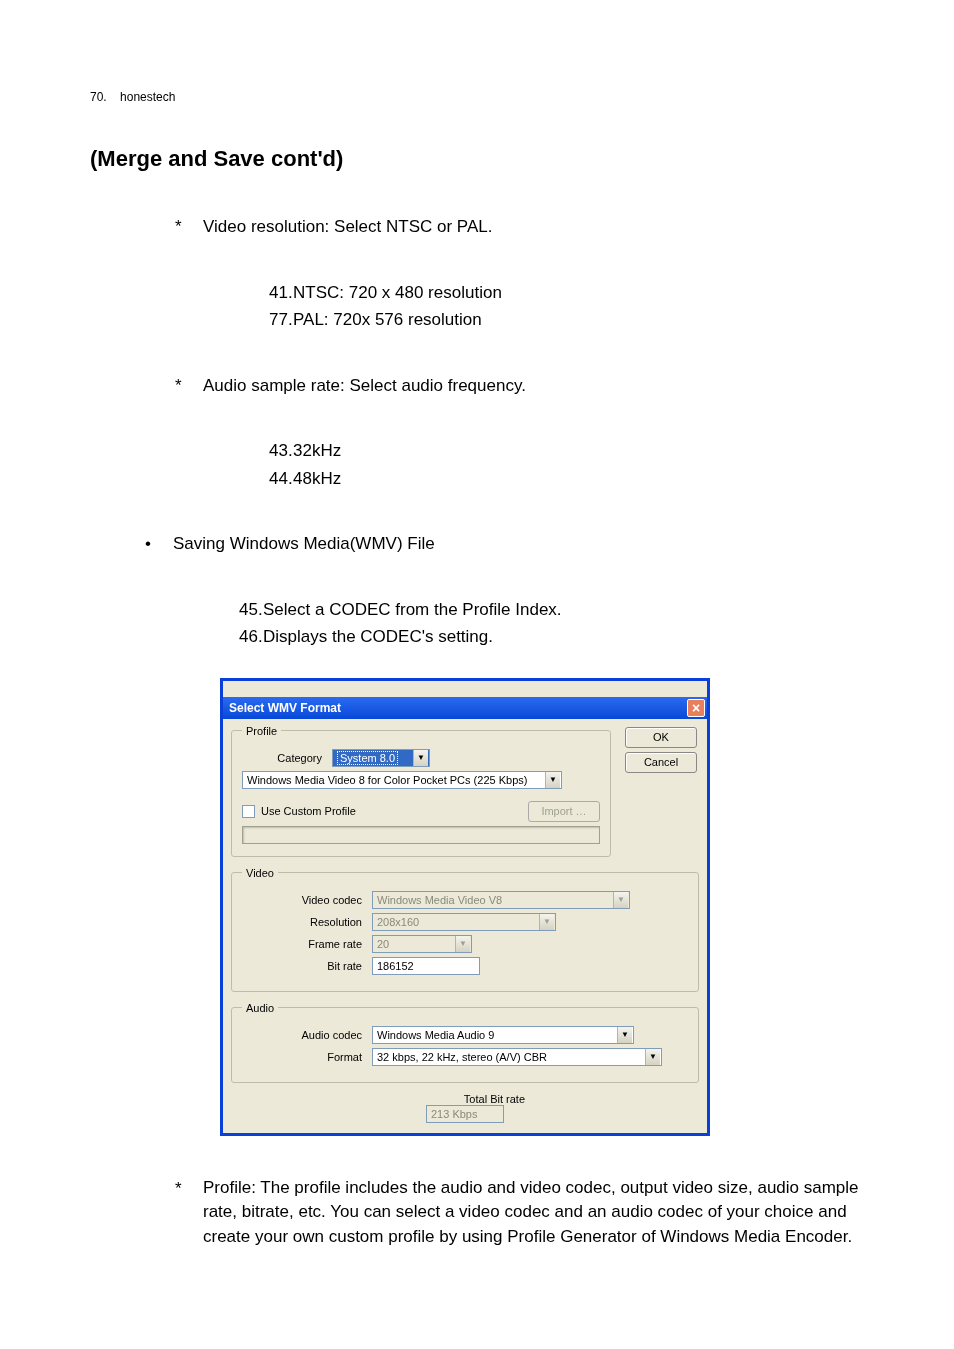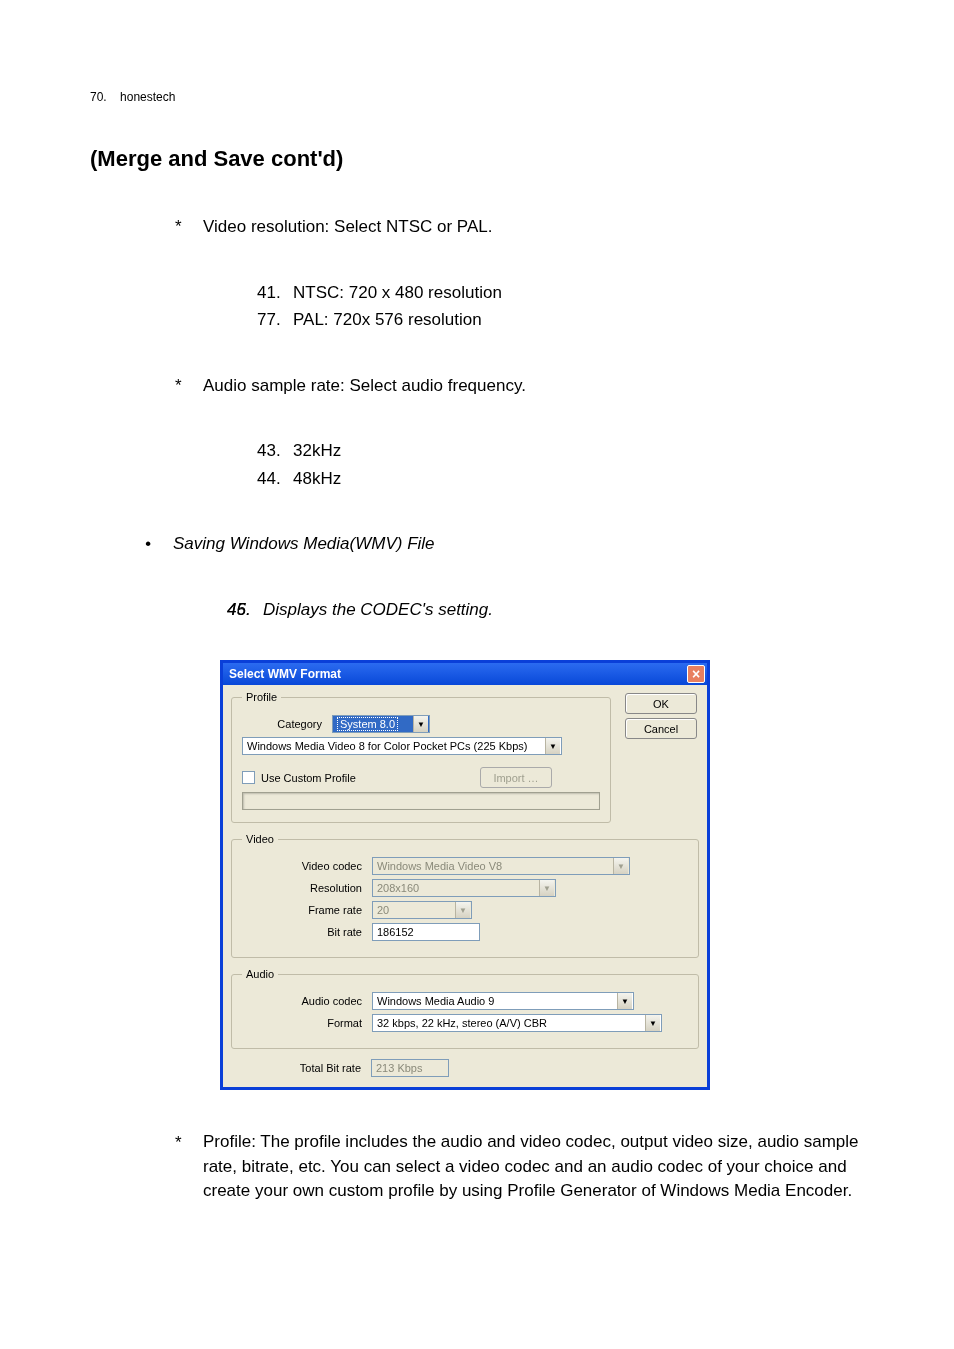--- a/index.html
+++ b/index.html
@@ -48,34 +48,33 @@
   }
   .num-list > li {
     font-size: 17px;
     line-height: 1.5;
     padding-left: 40px;
     position: relative;
     margin-bottom: 2px;
   }
   .num-list > li .num {
     position: absolute;
-    left: 4px;
+    left: 16px;
   }
   .bullet-list {
     list-style: none;
     padding: 0;
     margin: 0 0 0 55px;
   }
   .bullet-list > li {
     position: relative;
     padding-left: 28px;
     font-size: 17px;
     line-height: 1.5;
-    margin-bottom: 38px;
-    font-style: italic;
+    margin-bottom: 28px;
   }
   .bullet-list > li::before {
     content: "•";
     position: absolute;
     left: 0;
     top: 0;
   }
   .inner-num {
     margin-top: 40px;
   }
@@ -92,20 +91,21 @@
   .titlebar {
     background: linear-gradient(#2b6bf0, #0848d8);
     color: #fff;
     display: flex;
     justify-content: space-between;
     align-items: center;
     height: 22px;
     padding: 0 2px 0 6px;
     font-weight: bold;
     font-size: 12px;
+    margin-top: 16px;
   }
   .close-btn {
     width: 18px;
     height: 18px;
     background: #e88060;
     border: 1px solid #fff;
     border-radius: 2px;
     display: flex;
     align-items: center;
     justify-content: center;
@@ -198,21 +198,21 @@
     border: 1px dotted #fff;
     padding: 0 2px;
   }
   .profile-long { width: 320px; margin-top: 2px; }
   .checkbox-row {
     display: flex;
     align-items: center;
     gap: 6px;
     margin: 12px 0 4px 0;
     justify-content: space-between;
-    width: 310px;
+    width: 358px;
   }
   .chk {
     width: 13px; height: 13px; border: 1px solid #7f9db9; background: #fff;
   }
   .import-btn {
     width: 72px; height: 21px;
     background: #ece9d8; border: 1px solid #aaa; border-radius: 3px;
     color: #a0a090; font-size: 11px;
     display: flex; align-items: center; justify-content: center;
   }
@@ -224,21 +224,21 @@
     margin-top: 2px;
   }
   .profile-fieldset { width: 380px; }
   .w-video-codec { width: 258px; }
   .w-resolution { width: 184px; }
   .w-framerate { width: 100px; }
   .w-bitrate { width: 108px; }
   .w-audio-codec { width: 262px; }
   .w-format { width: 290px; }
   .w-total { width: 78px; }
-  .total-row { margin: 6px 0 0 0; display:flex; align-items:center; }
+  .total-row { margin: 6px 0 0 0; display:flex; align-items:center;flex-direction:column; }
   .para {
     font-size: 17px;
     line-height: 1.45;
     margin: 0;
   }
 </style>
 </head>
 <body>
 
 <div class="page">
@@ -264,21 +264,21 @@
         <li><span class="num">43.</span><span>32kHz</span></li>
         <li><span class="num">44.</span><span>48kHz</span></li>
       </ul>
     </li>
   </ul>
 
   <ul class="bullet-list">
     <li>
       <span>Saving Windows Media(WMV) File</span>
       <ul class="num-list inner-num">
-        <li><span class="num">45.</span></li>
+        <li><span class="num">45.</span><span>Select a CODEC from the Profile Index.</span></li>
         <li><span class="num">46.</span><span>Displays the CODEC's setting.</span></li>
       </ul>
     </li>
   </ul>
 
   <div class="dialog">
     <div class="titlebar">
       <span>Select WMV Format</span>
       <div class="close-btn">
           <span>×</span>

